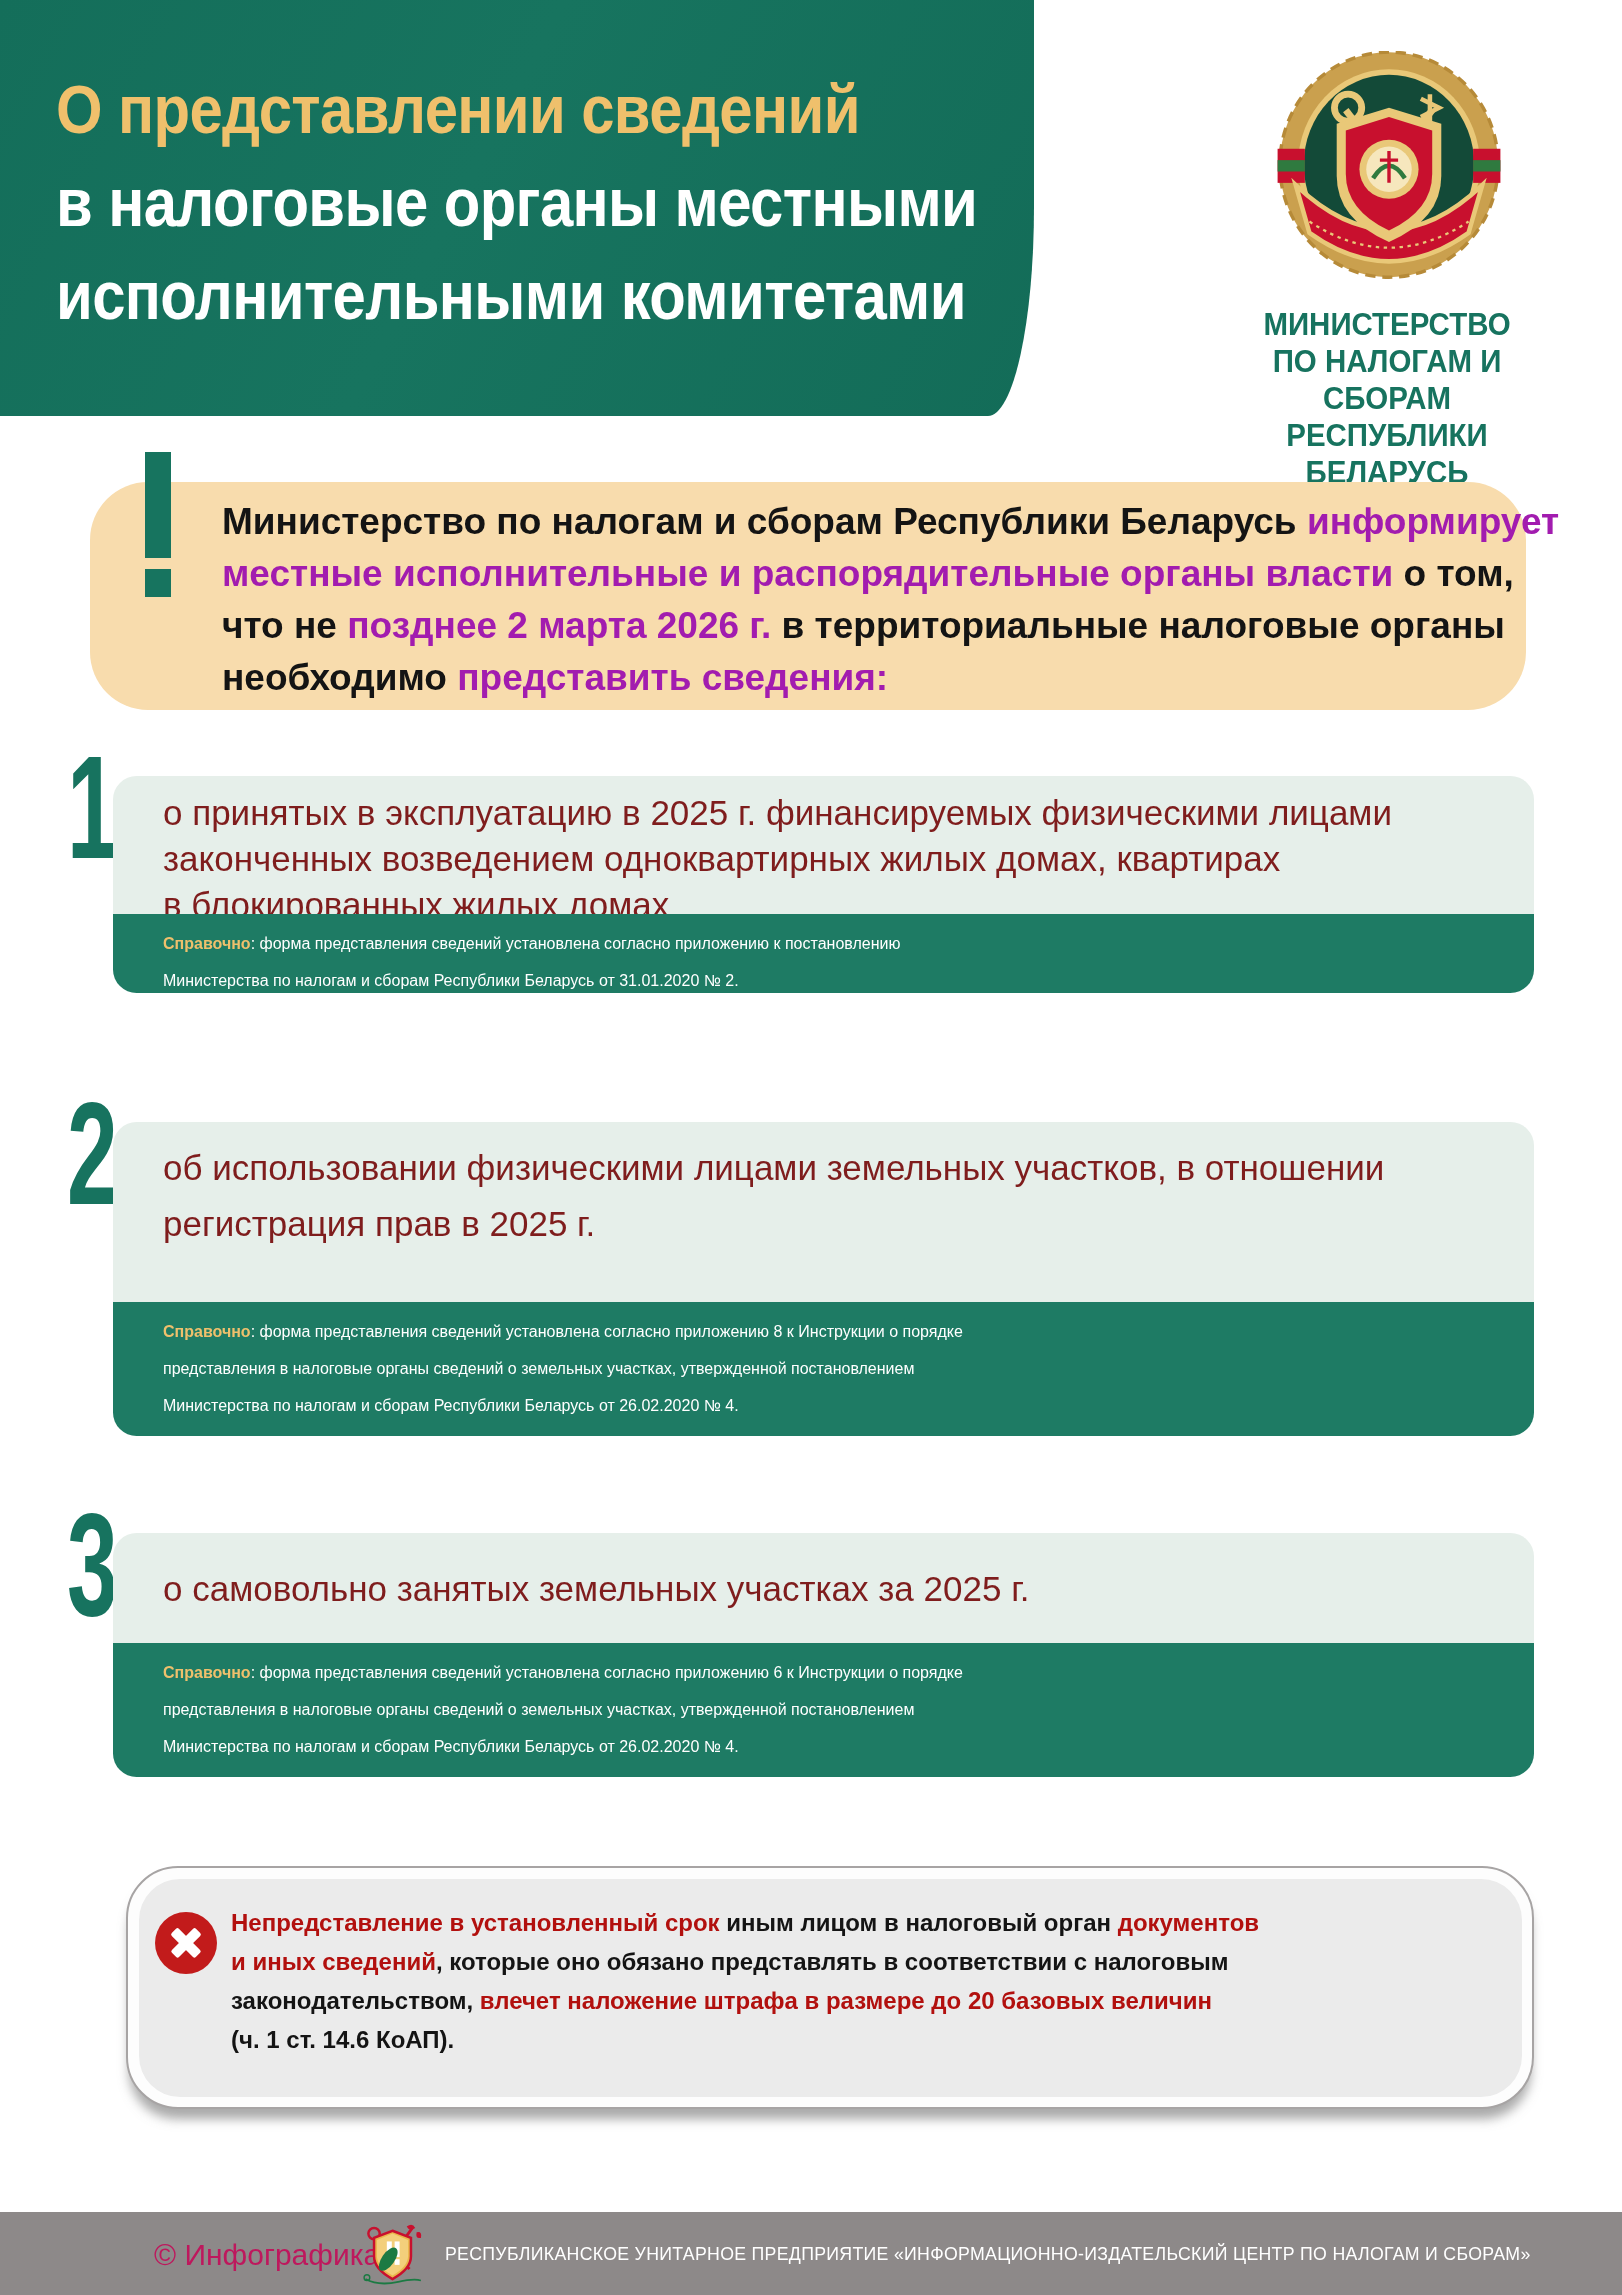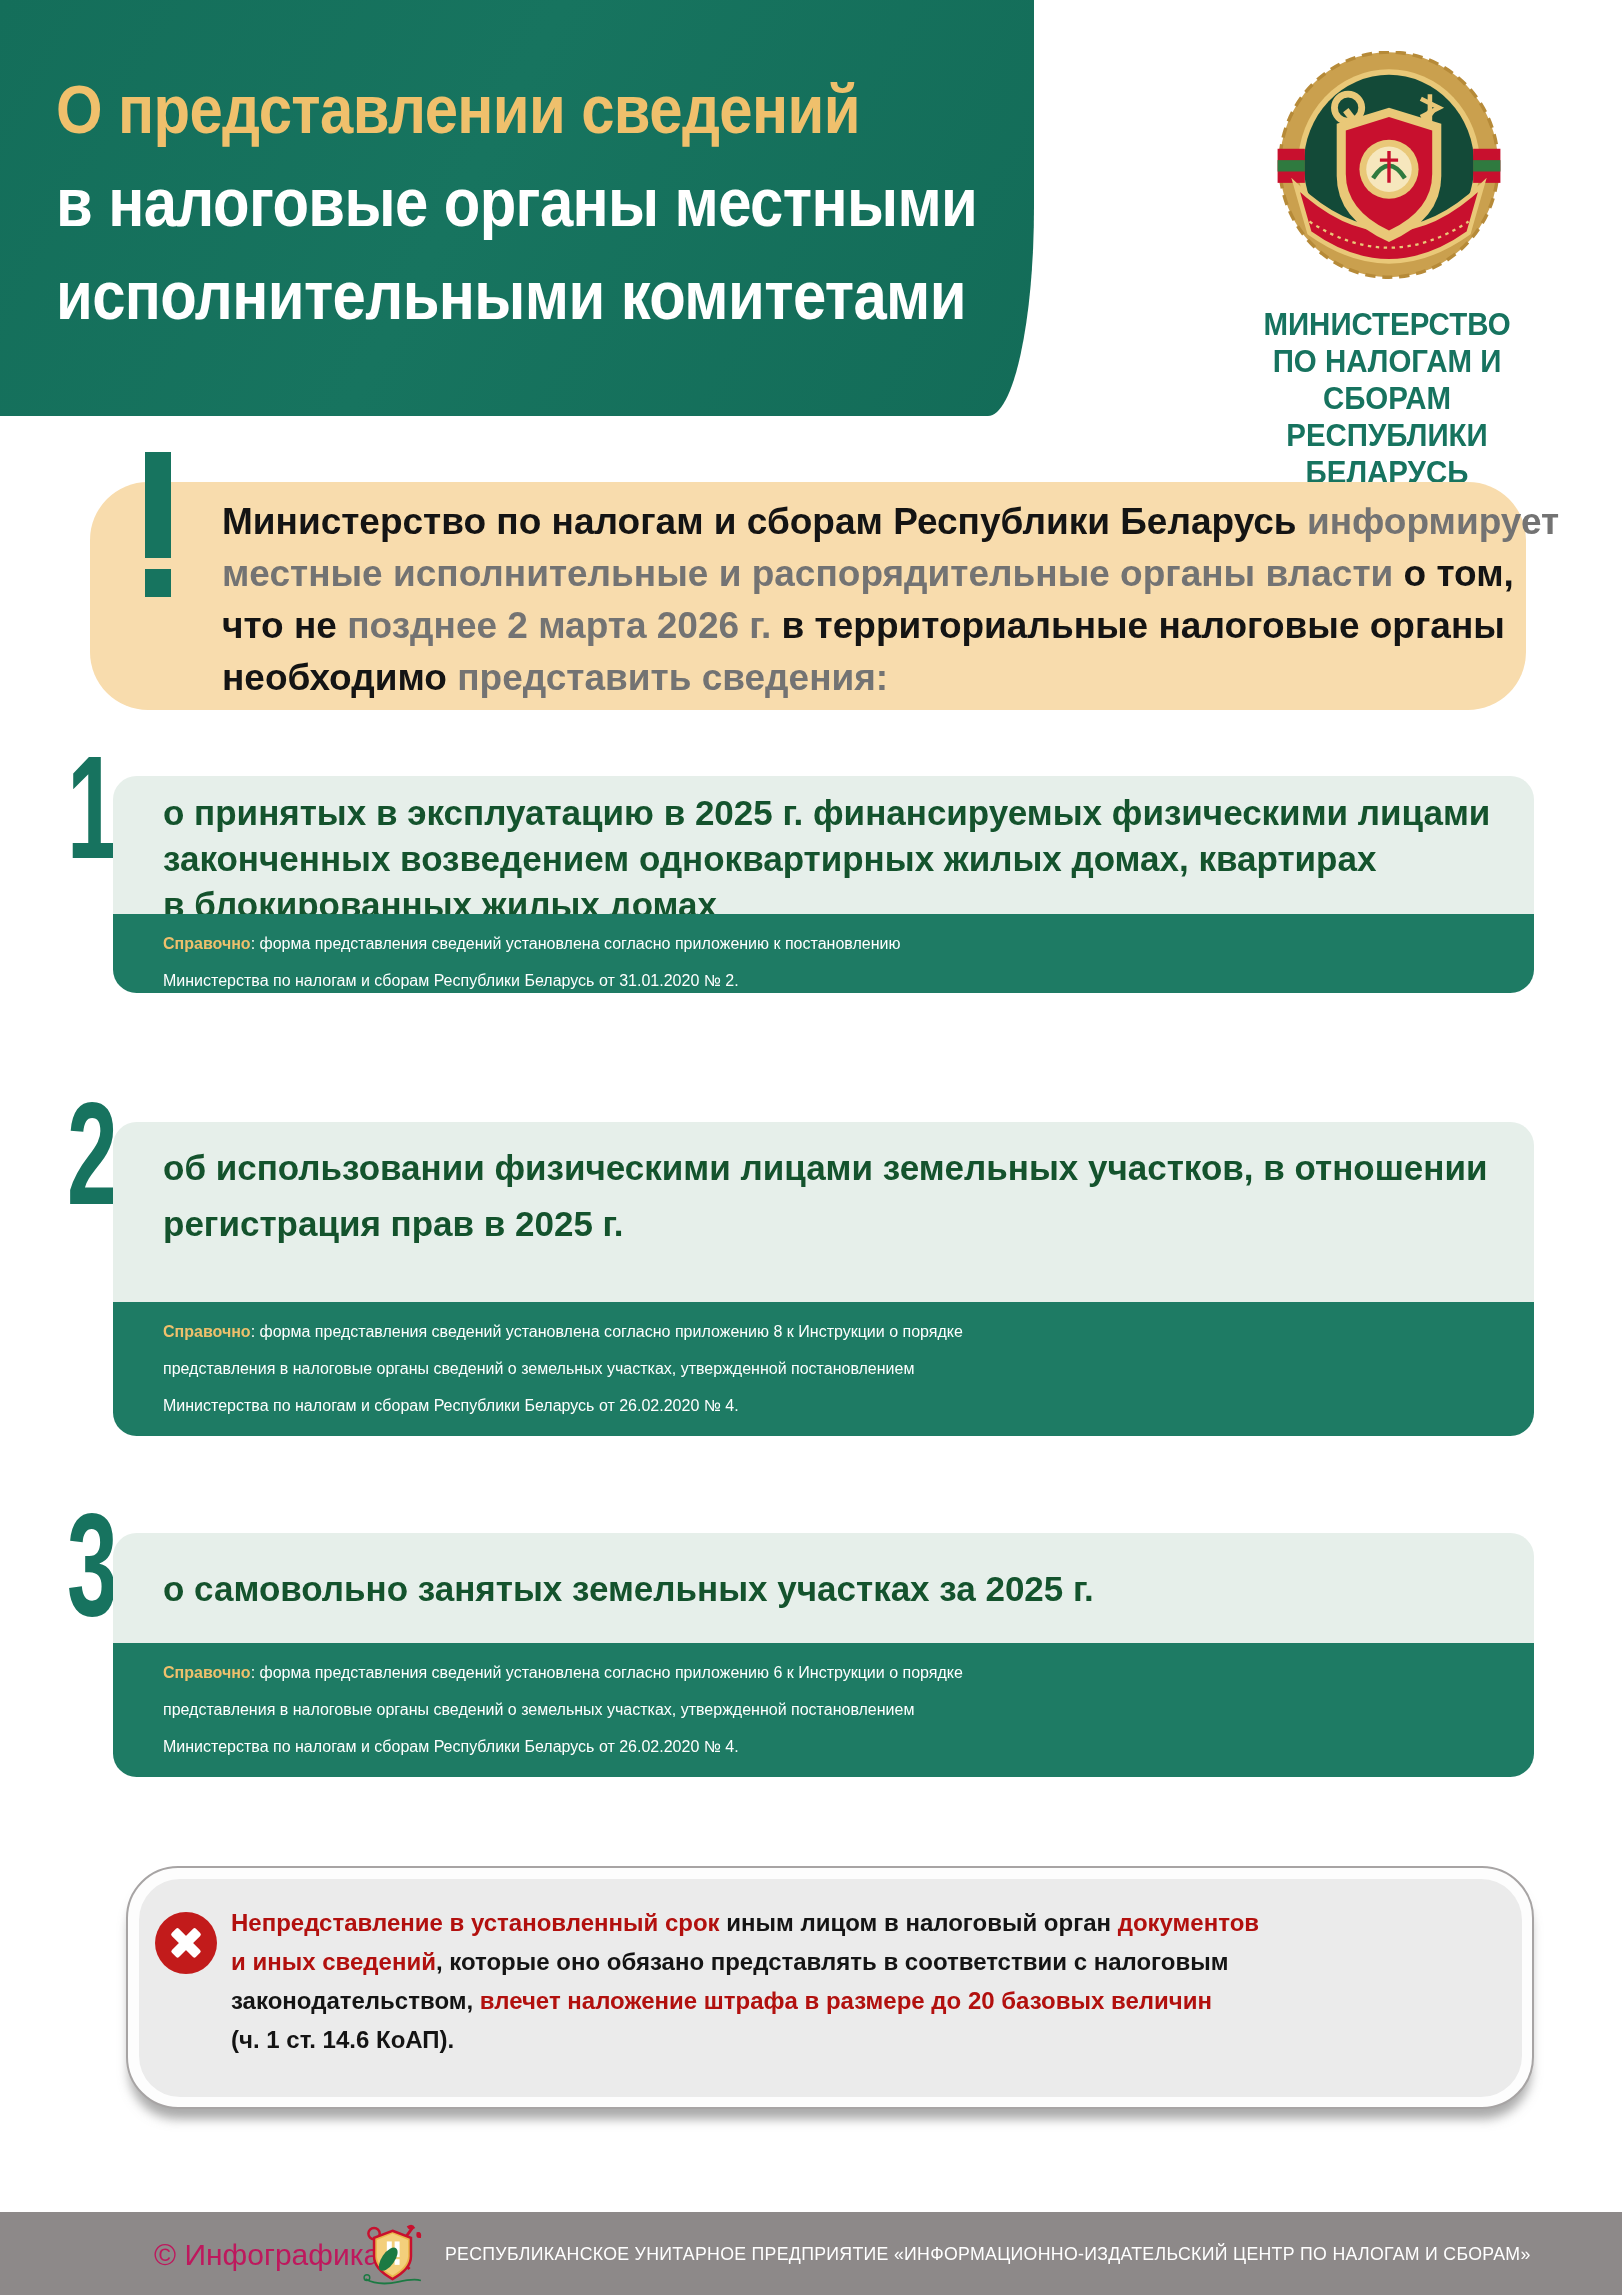--- a/index.html
+++ b/index.html
@@ -24,32 +24,32 @@
 
   
   .intro-box{position:absolute;left:90px;top:482px;width:1436px;height:228px;
              background:#f8dcad;border-radius:58px;}
   .excl-bar{position:absolute;left:145px;top:452px;width:26px;height:106px;background:#17745f;}
   .excl-dot{position:absolute;left:145px;top:569px;width:26px;height:27.5px;background:#17745f;}
   .intro-text{position:absolute;left:222px;top:496px;width:1292px;
               font-size:37px;font-weight:700;line-height:52px;white-space:nowrap;}
 
   .c-ink{color:#141414;}
-  .c-green{color:#737373;}
+  .c-green{color:#a21caf;}
   .c-red{color:#b2100e;}
   .c-white{color:#ffffff;}
   .c-gold{color:#efc06c;}
 
   
   .big-num{position:absolute;left:67px;width:131px;font-size:147px;font-weight:700;
            color:#17735f;line-height:147px;transform:scaleX(.62);transform-origin:left top;}
   .mint{position:absolute;left:113px;width:1421px;background:#e6efea;
         border-radius:23.6px 23.6px 0 0;}
   .mint .card-body{position:absolute;left:50px;width:1335px;
-        font-size:35px;font-weight:700;color:#14532d;white-space:nowrap;}
+        font-size:35px;font-weight:400;color:#7f1d1d;white-space:nowrap;}
   .green-note{position:absolute;left:113px;width:1421px;background:#1e7b64;
         border-radius:0 0 23.6px 23.6px;}
   .green-note .note-text{position:absolute;left:50px;top:10.5px;width:1335px;
         font-size:16px;font-weight:400;line-height:37px;color:#ffffff;white-space:nowrap;}
   .note-text .c-gold{font-weight:700;}
 
   .mint-1{top:776px;height:138px;}  .body-1{top:14.4px;line-height:46px;}
   .note-1{top:914px;height:79px;}
   .mint-2{top:1122px;height:180px;}  .body-2{top:18.3px;line-height:56px;}
   .note-2{top:1302px;height:134px;}

